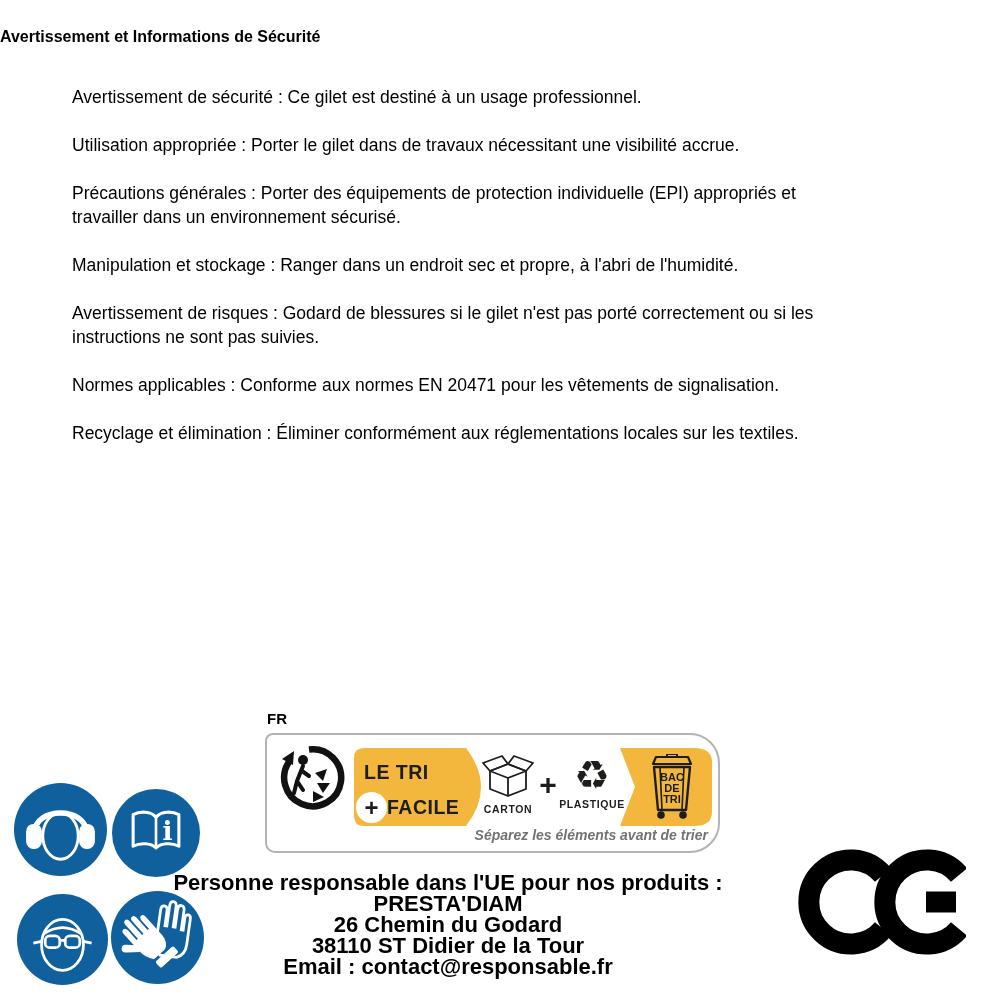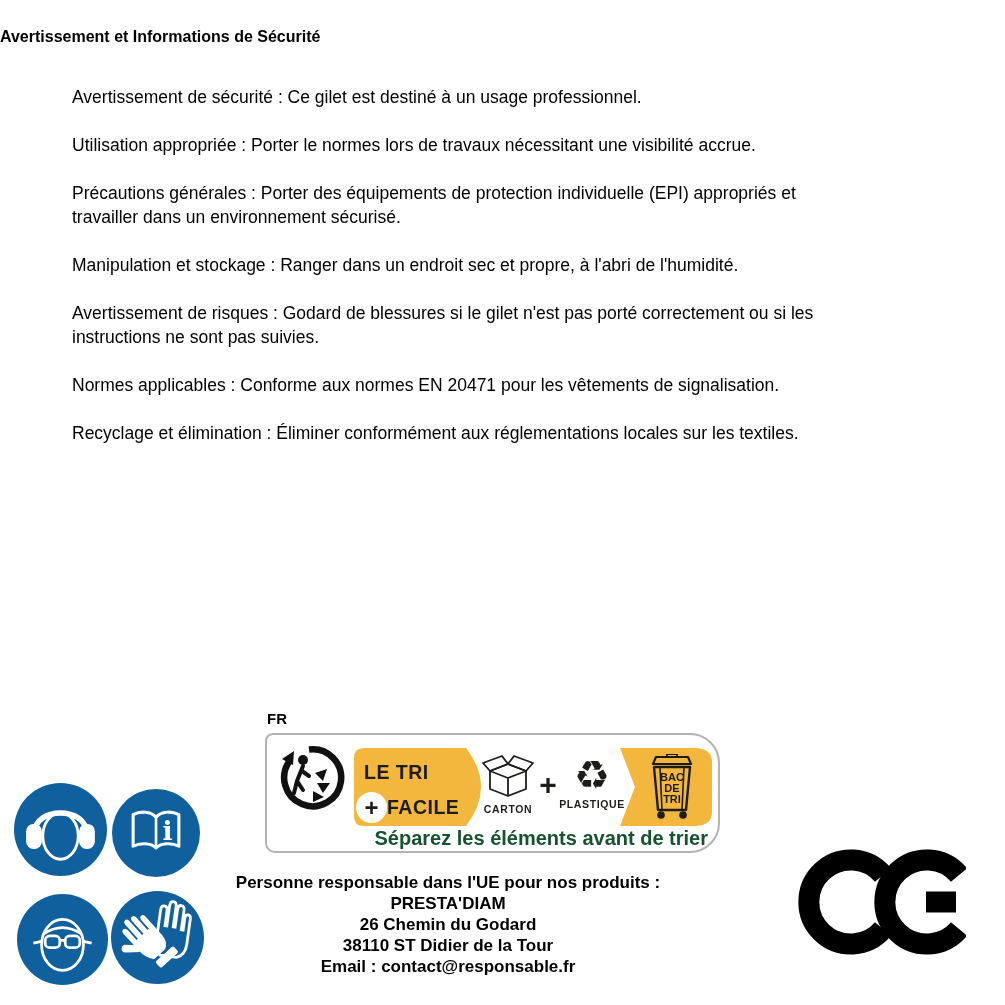--- a/index.html
+++ b/index.html
@@ -24,37 +24,37 @@
   .brand-bottom{font-size:19.5px;font-weight:bold;letter-spacing:.5px;color:var(--ink);}
   .material{position:absolute;text-align:center;color:var(--ink);}
   .material .mat-label{font-size:10.5px;font-weight:bold;letter-spacing:.6px;margin-top:1px;}
   .mat-carton{left:122px;top:5px;width:64px;}
   .mat-plastique{left:202px;top:5px;width:72px;}
   .recycle-glyph{font-size:40px;line-height:44px;height:44px;color:var(--ink);
                  font-family:"DejaVu Sans", sans-serif;}
   .plus-sep{position:absolute;left:184px;top:20px;width:20px;text-align:center;
             font-size:30px;font-weight:bold;color:var(--ink);}
   .bin{position:absolute;left:294px;top:6px;}
-  .instruction{position:absolute;right:10px;top:92px;font-size:20px;
-               font-weight:600;color:#14532d;white-space:nowrap;}
+  .instruction{position:absolute;right:10px;top:92px;font-size:14px;font-style:italic;
+               font-weight:600;color:#737373;white-space:nowrap;}
   .responsible{position:absolute;top:872px;left:0;width:896px;text-align:center;
-               font-size:17px;font-weight:bold;line-height:21px;}
+               font-size:22px;font-weight:bold;line-height:21px;}
   .responsible div{height:21px;}
   .ce{position:absolute;left:796px;top:846px;}
 </style>
 </head>
 <body>
 
 <div class="page">
 
   <h1 class="title">Avertissement et Informations de Sécurité</h1>
 
   <div class="content">
     <p>Avertissement de sécurité : Ce gilet est destiné à un usage professionnel.</p>
-    <p>Utilisation appropriée : Porter le normes lors de travaux nécessitant une visibilité accrue.</p>
+    <p>Utilisation appropriée : Porter le gilet dans de travaux nécessitant une visibilité accrue.</p>
     <p>Précautions générales : Porter des équipements de protection individuelle (EPI) appropriés et
 travailler dans un environnement sécurisé.</p>
     <p>Manipulation et stockage : Ranger dans un endroit sec et propre, à l'abri de l'humidité.</p>
     <p>Avertissement de risques : Godard de blessures si le gilet n'est pas porté correctement ou si les
 instructions ne sont pas suivies.</p>
     <p>Normes applicables : Conforme aux normes EN 20471 pour les vêtements de signalisation.</p>
     <p>Recyclage et élimination : Éliminer conformément aux réglementations locales sur les textiles.</p>
   </div>
 
   <svg class="picto" style="left:14px;top:783px;" width="93" height="93" viewBox="0 0 100 100">

